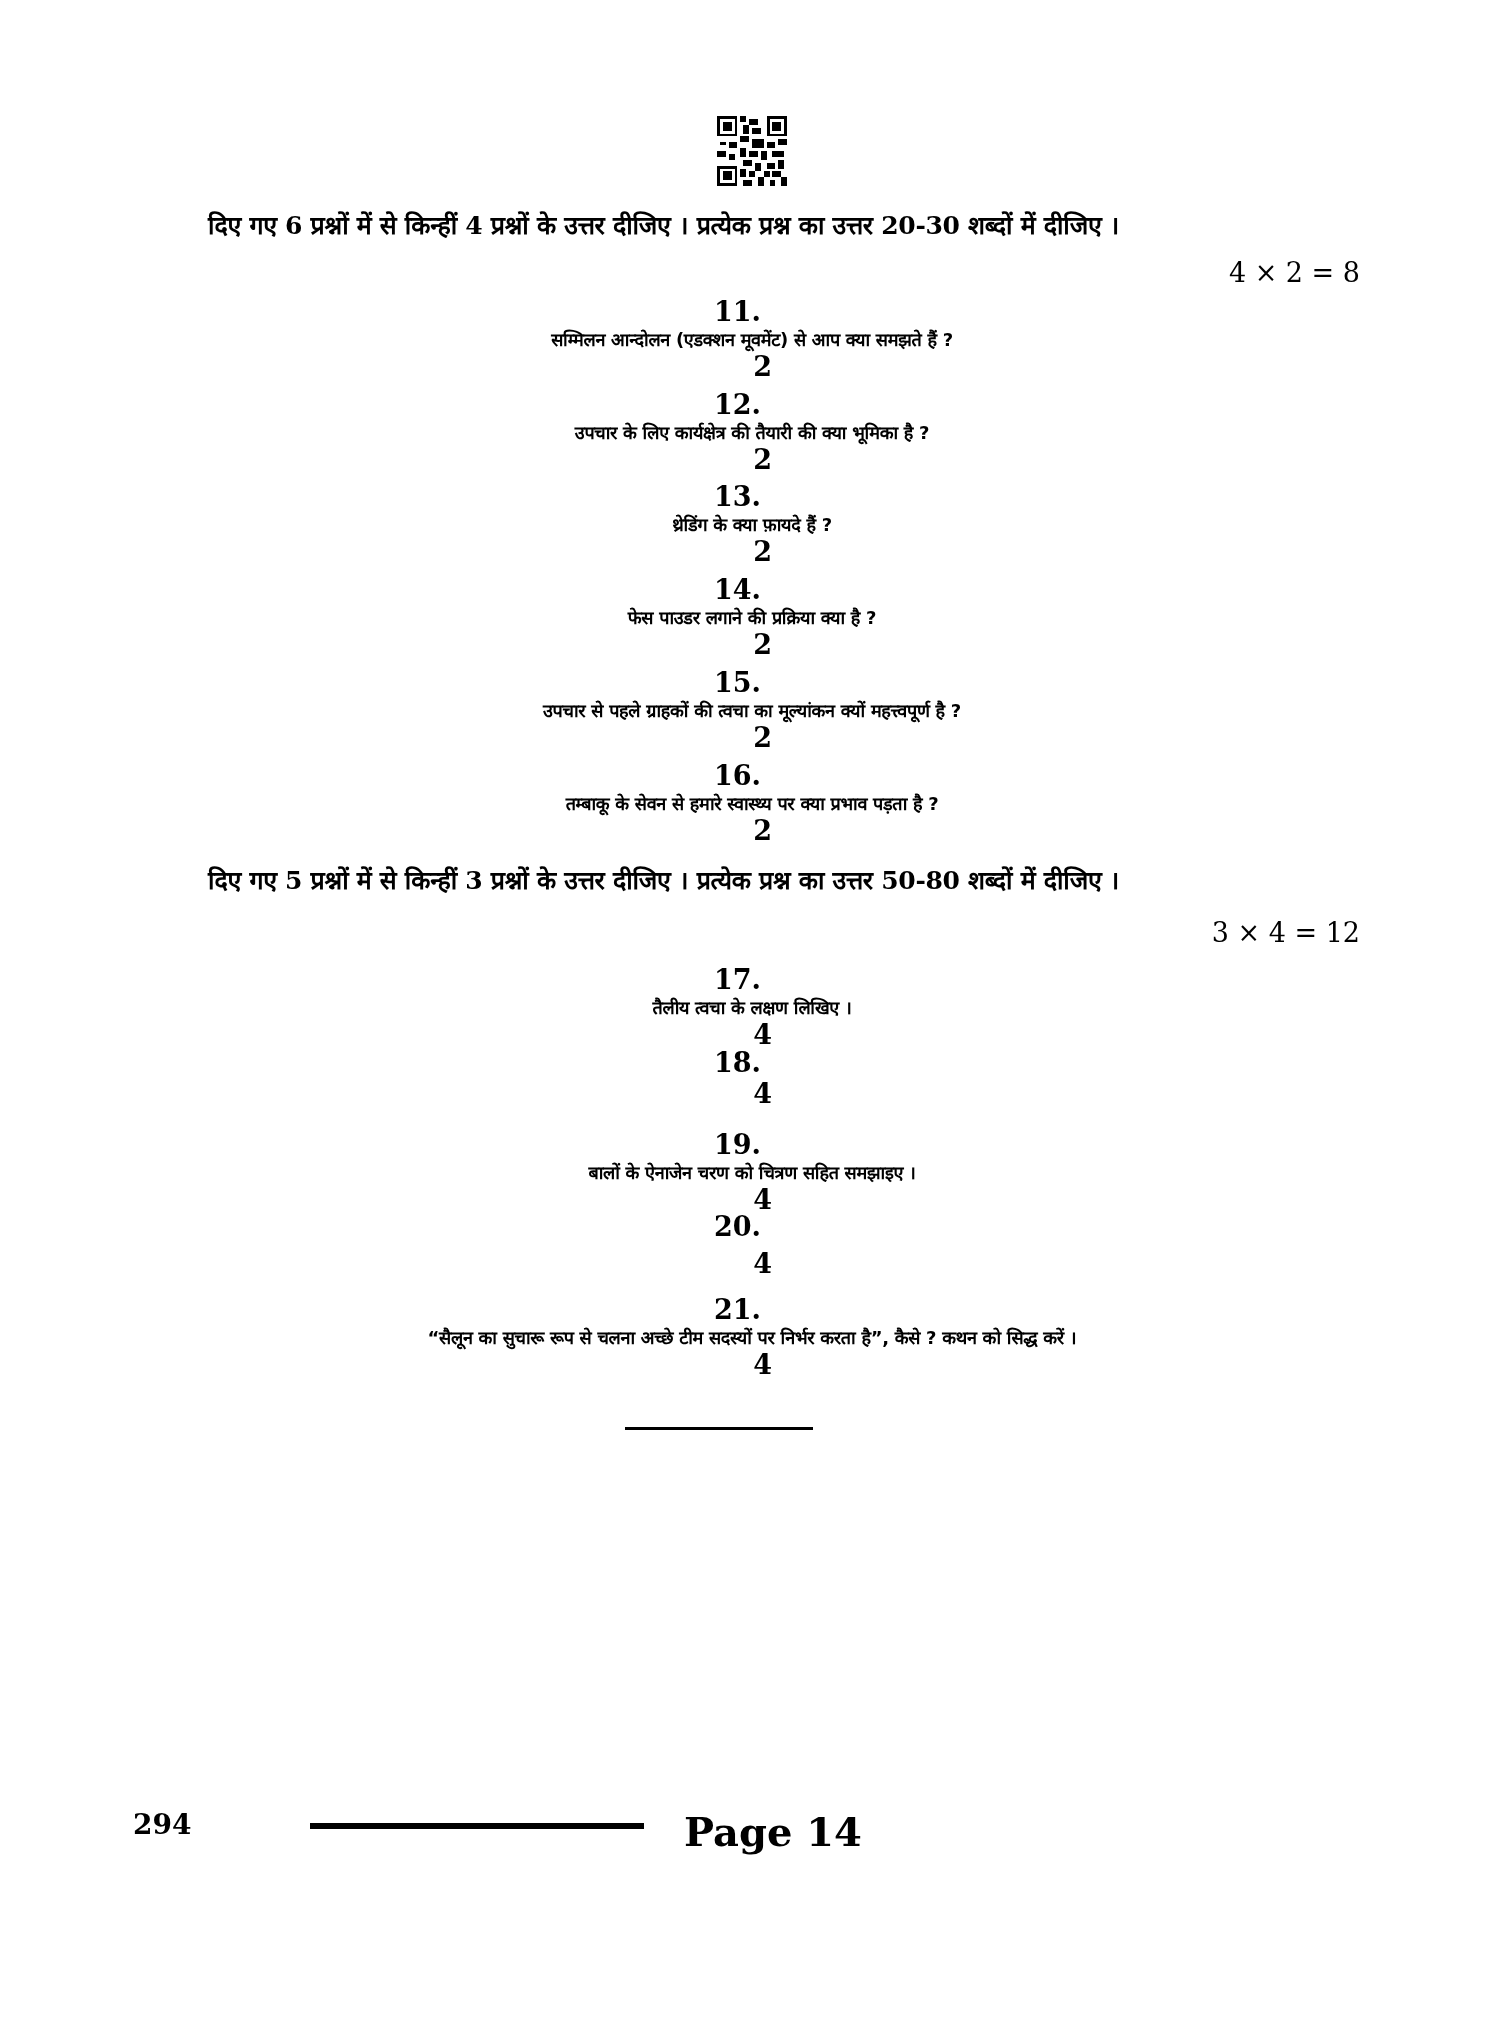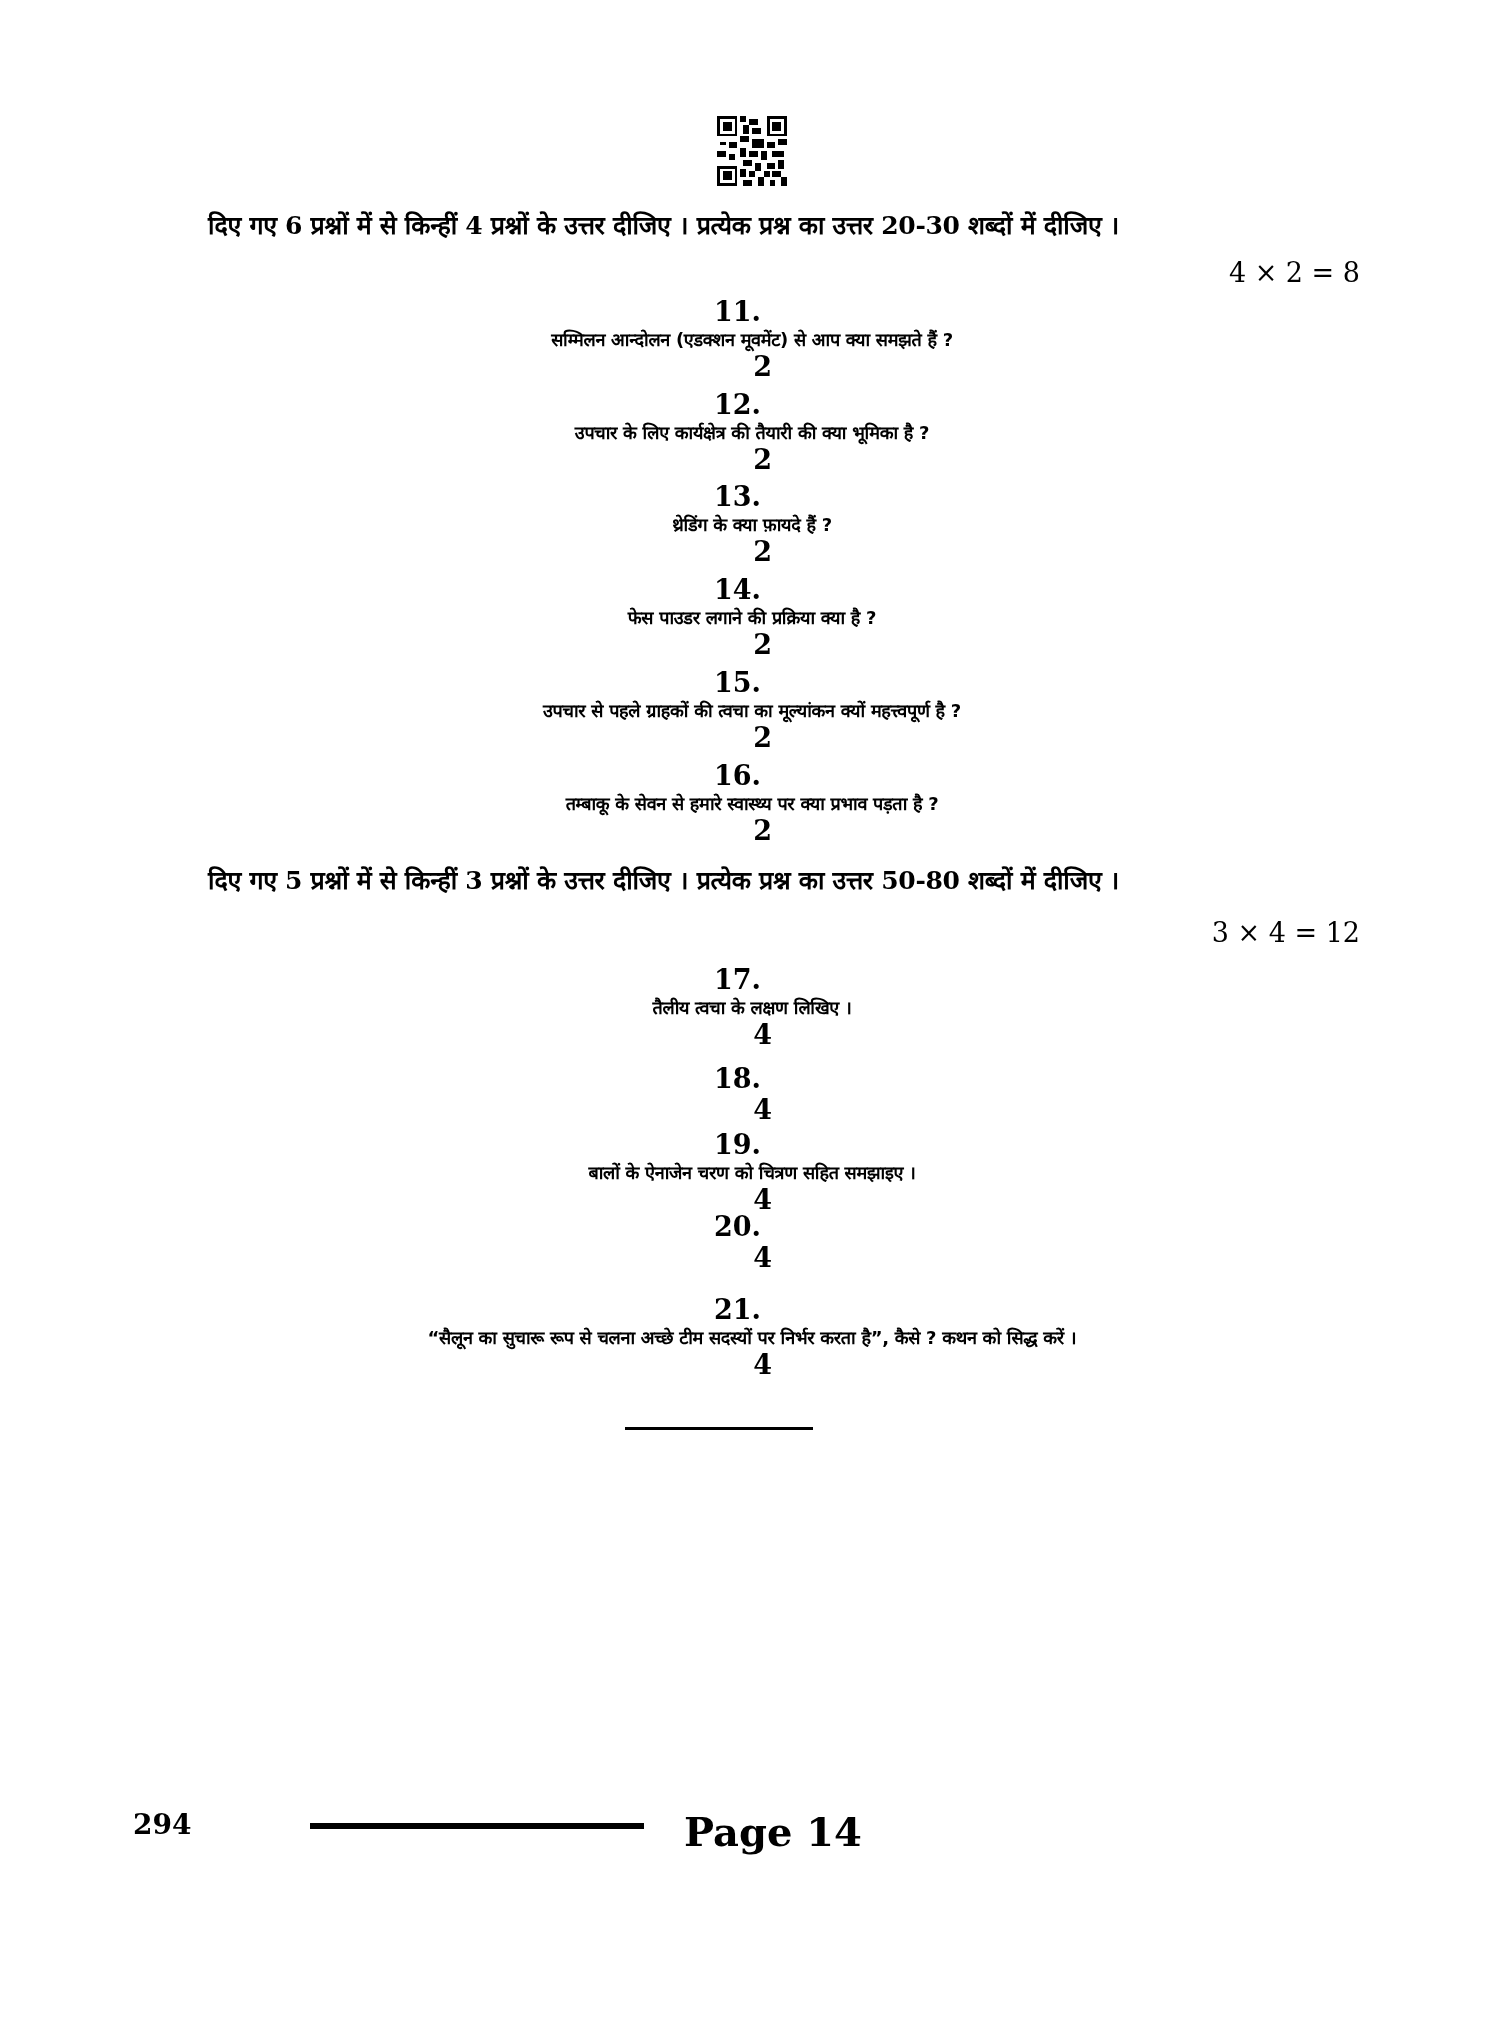--- a/index.html
+++ b/index.html
@@ -138,30 +138,30 @@
 <div class="instruction" style="top:862px;">
   <span>दिए गए </span><span class="num">5</span><span> प्रश्नों में से किन्हीं </span><span class="num">3</span><span> प्रश्नों के उत्तर दीजिए । प्रत्येक प्रश्न का उत्तर </span><span class="num">50-80</span><span> शब्दों में दीजिए ।</span>
 </div>
 <div class="total" style="top:917px;">3 × 4 = 12</div>
 
 <div class="q-row" style="top:964px;">
   <span class="q-num">17.</span>
   <span class="q-text">तैलीय त्वचा के लक्षण लिखिए ।</span>
   <span class="q-marks">4</span>
 </div>
-<div class="q-row" style="top:1047px;margin-top:16px;">
+<div class="q-row" style="top:1047px;">
   <span class="q-num">18.</span>
   <span class="q-marks">4</span>
 </div>
 <div class="q-row" style="top:1129px;">
   <span class="q-num">19.</span>
   <span class="q-text">बालों के ऐनाजेन चरण को चित्रण सहित समझाइए ।</span>
   <span class="q-marks">4</span>
 </div>
-<div class="q-row" style="top:1211px;">
+<div class="q-row" style="top:1211px;gap:6px;">
   <span class="q-num">20.</span>
   <span class="q-marks">4</span>
 </div>
 <div class="q-row" style="top:1294px;">
   <span class="q-num">21.</span>
   <span class="q-text">“सैलून का सुचारू रूप से चलना अच्छे टीम सदस्यों पर निर्भर करता है”, कैसे ? कथन को सिद्ध करें ।</span>
   <span class="q-marks">4</span>
 </div>
 
 <div class="end-rule"></div>

